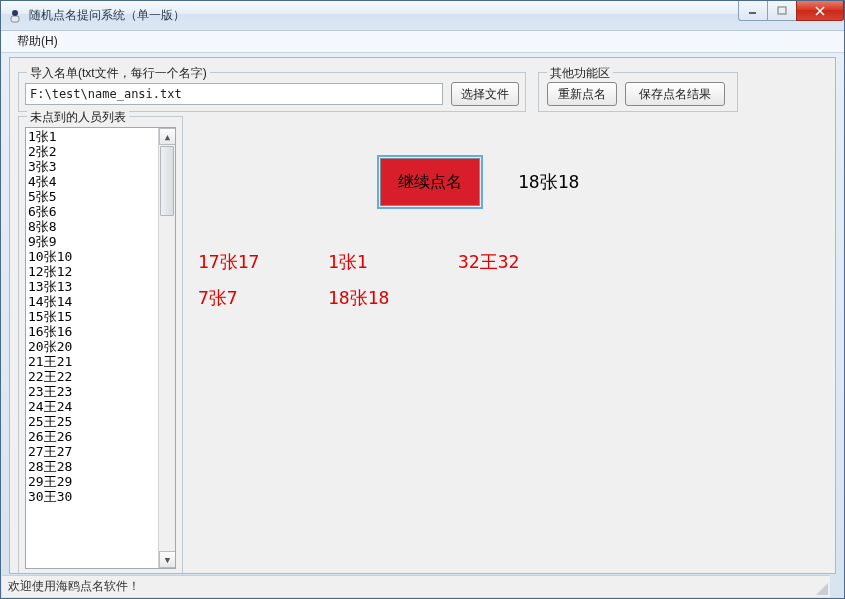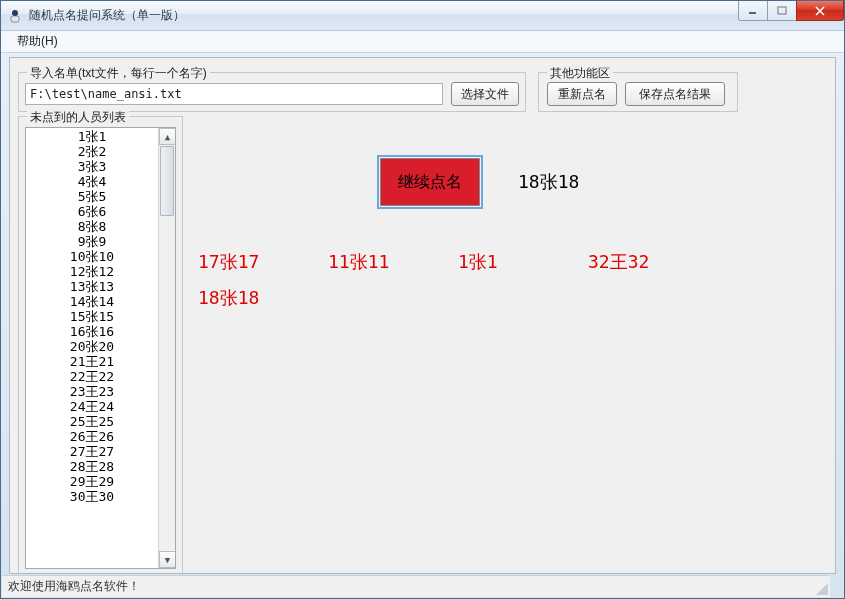--- a/index.html
+++ b/index.html
@@ -93,21 +93,21 @@
 .fieldset .legend {
   position: absolute;
   top: -8px; left: 8px;
   background: #f0f0f0;
   padding: 0 3px;
   font-size: 12px;
   color: #222;
 }
 .import-fs { left: 8px; top: 14px; width: 508px; height: 40px; }
 .other-fs { left: 528px; top: 14px; width: 200px; height: 40px; }
-.list-fs { left: 8px; top: 58px; width: 165px; height: 460px; text-align: center; }
+.list-fs { left: 8px; top: 58px; width: 165px; height: 460px; }
 .txt-input {
   position: absolute;
   left: 6px; top: 10px;
   width: 418px; height: 22px;
   border: 1px solid #a8b0b8;
   background: #fff;
   font-family: "NSimSun","SimSun",monospace;
   font-size: 12px;
   padding: 2px 4px;
   color: #222;
@@ -319,25 +319,25 @@
           <div class="sbtn down">▼</div>
         </div>
       </div>
     </div>
 
     <div class="main-btn">继续点名</div>
     <div class="current-name">18张18</div>
 
     <div class="picked-row r1" id="picked-r1">
         <div class="picked-cell">17张17</div>
-        <div class="picked-cell">11张11</div>
         <div class="picked-cell">1张1</div>
         <div class="picked-cell">32王32</div>
       </div>
     <div class="picked-row r2" id="picked-r2">
+        <div class="picked-cell">7张7</div>
         <div class="picked-cell">18张18</div>
       </div>
 
   </div>
 
   <div class="statusbar">
     <span>欢迎使用海鸥点名软件！</span>
     <div class="grip"></div>
   </div>
 

